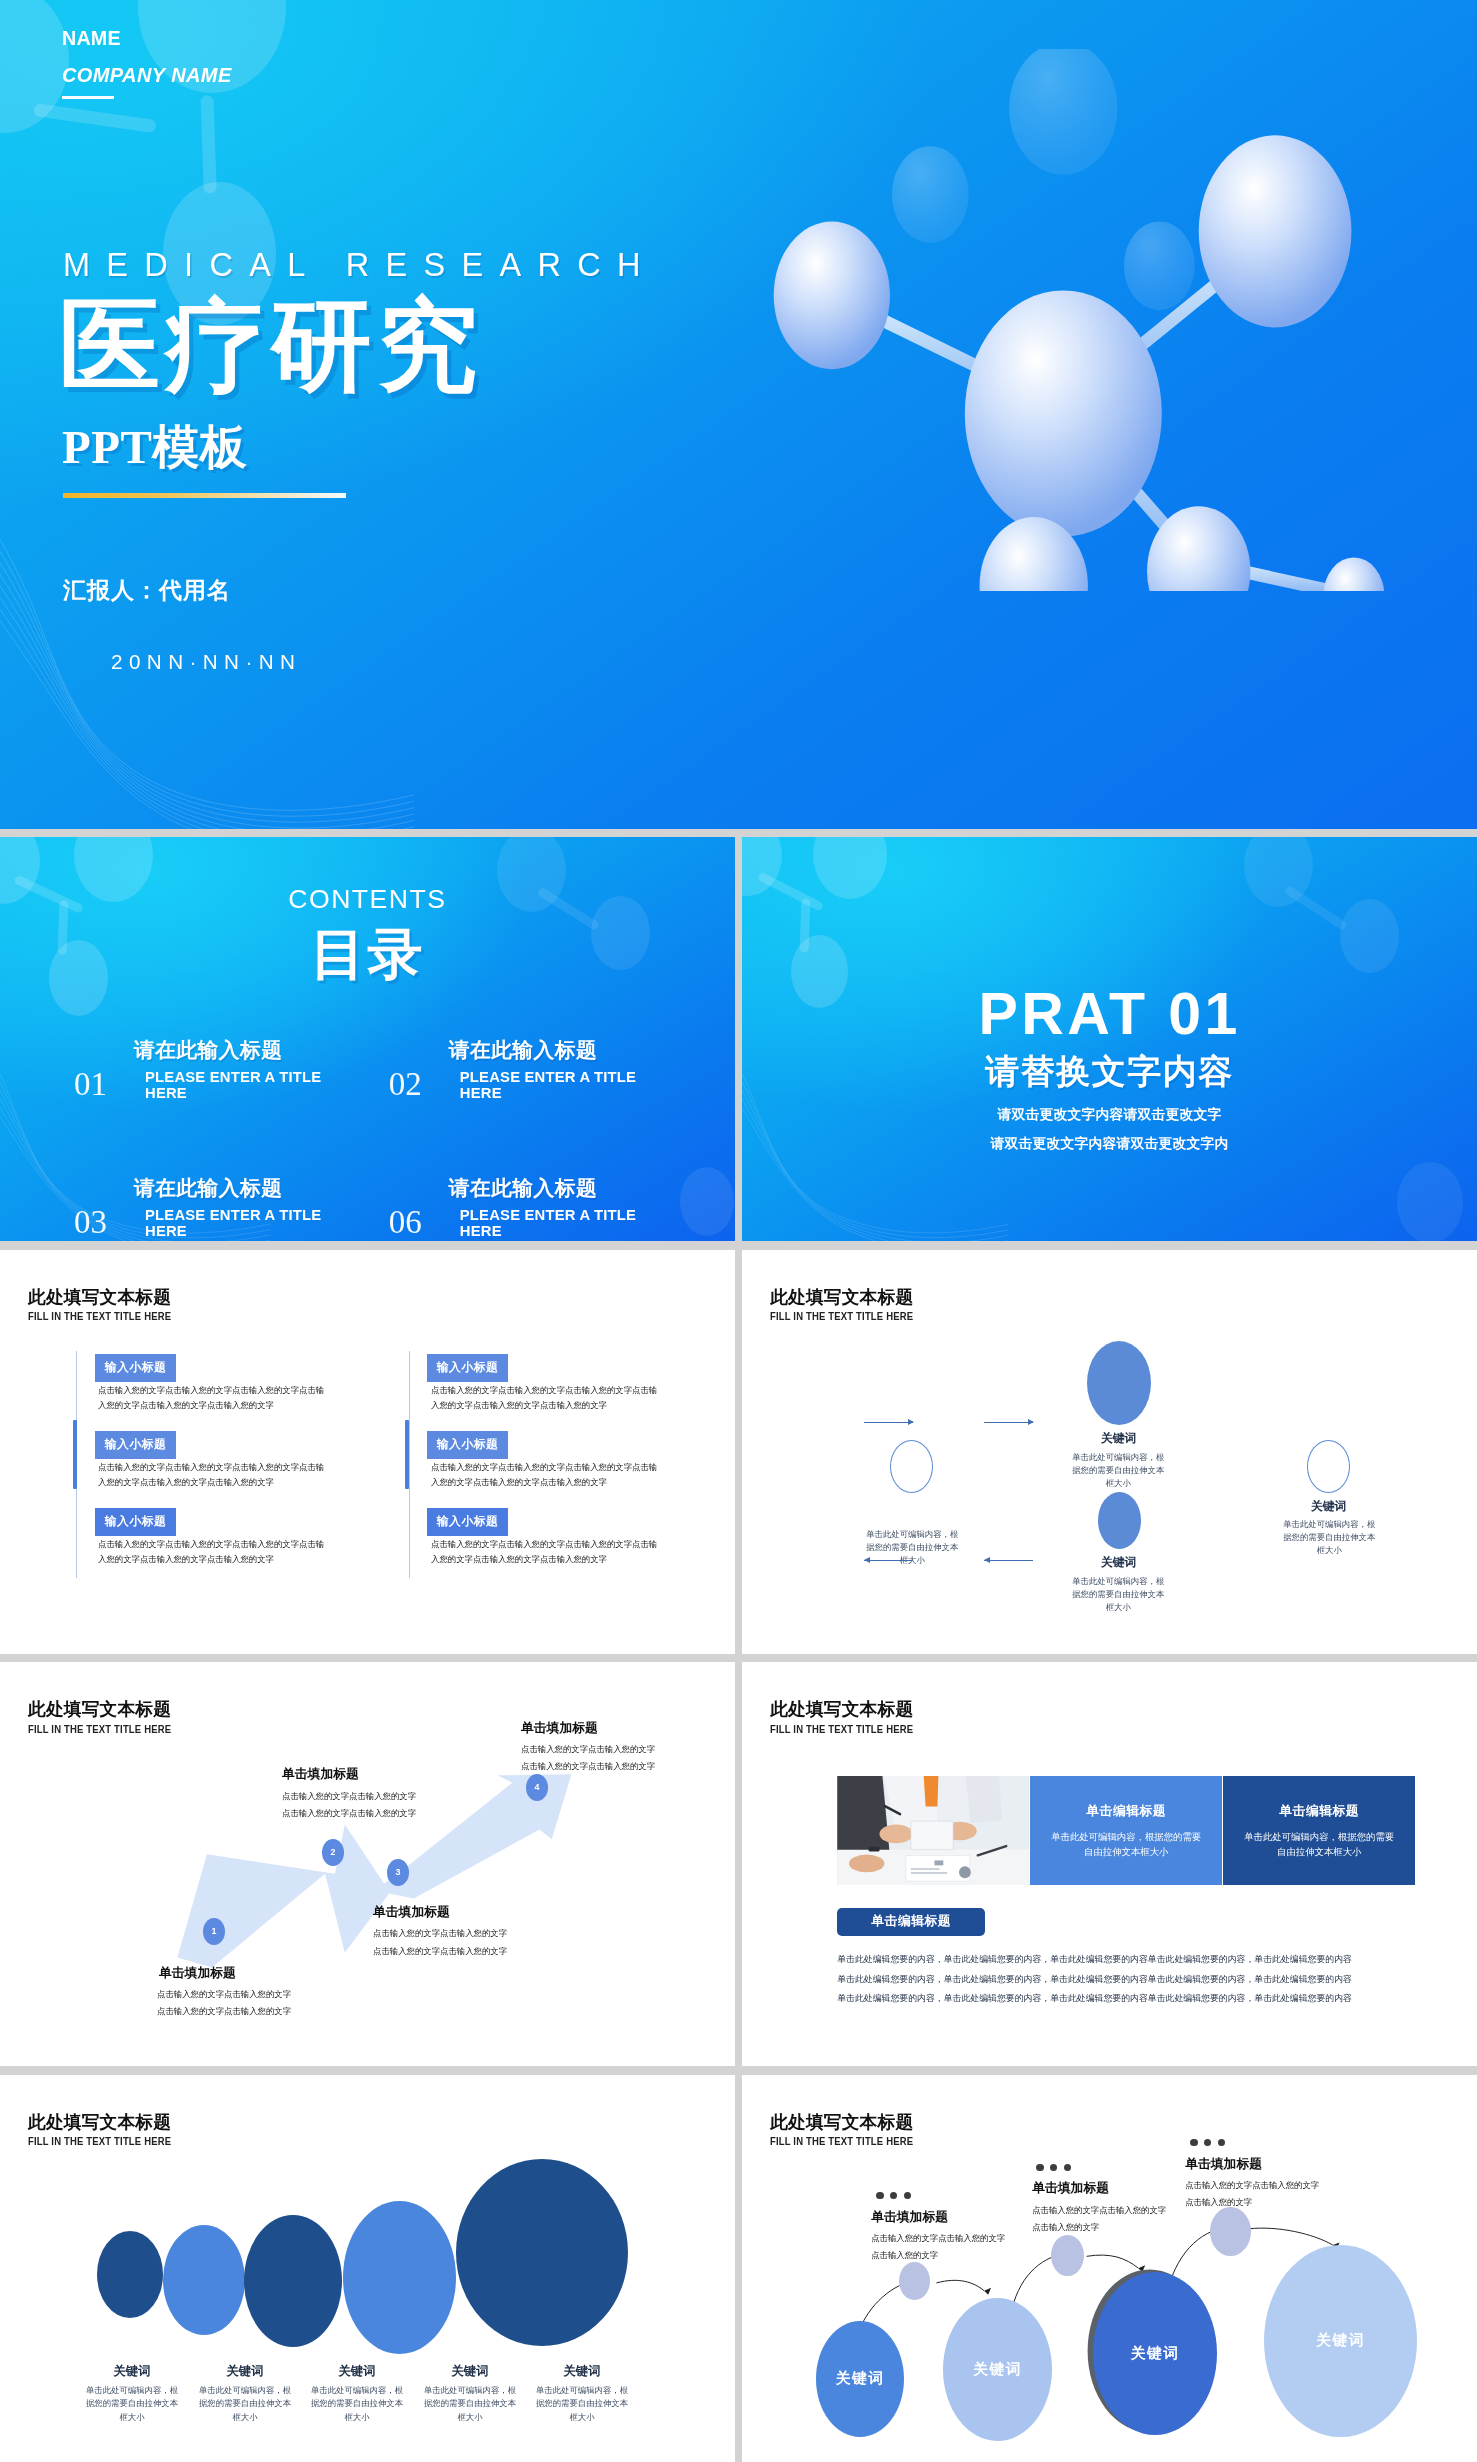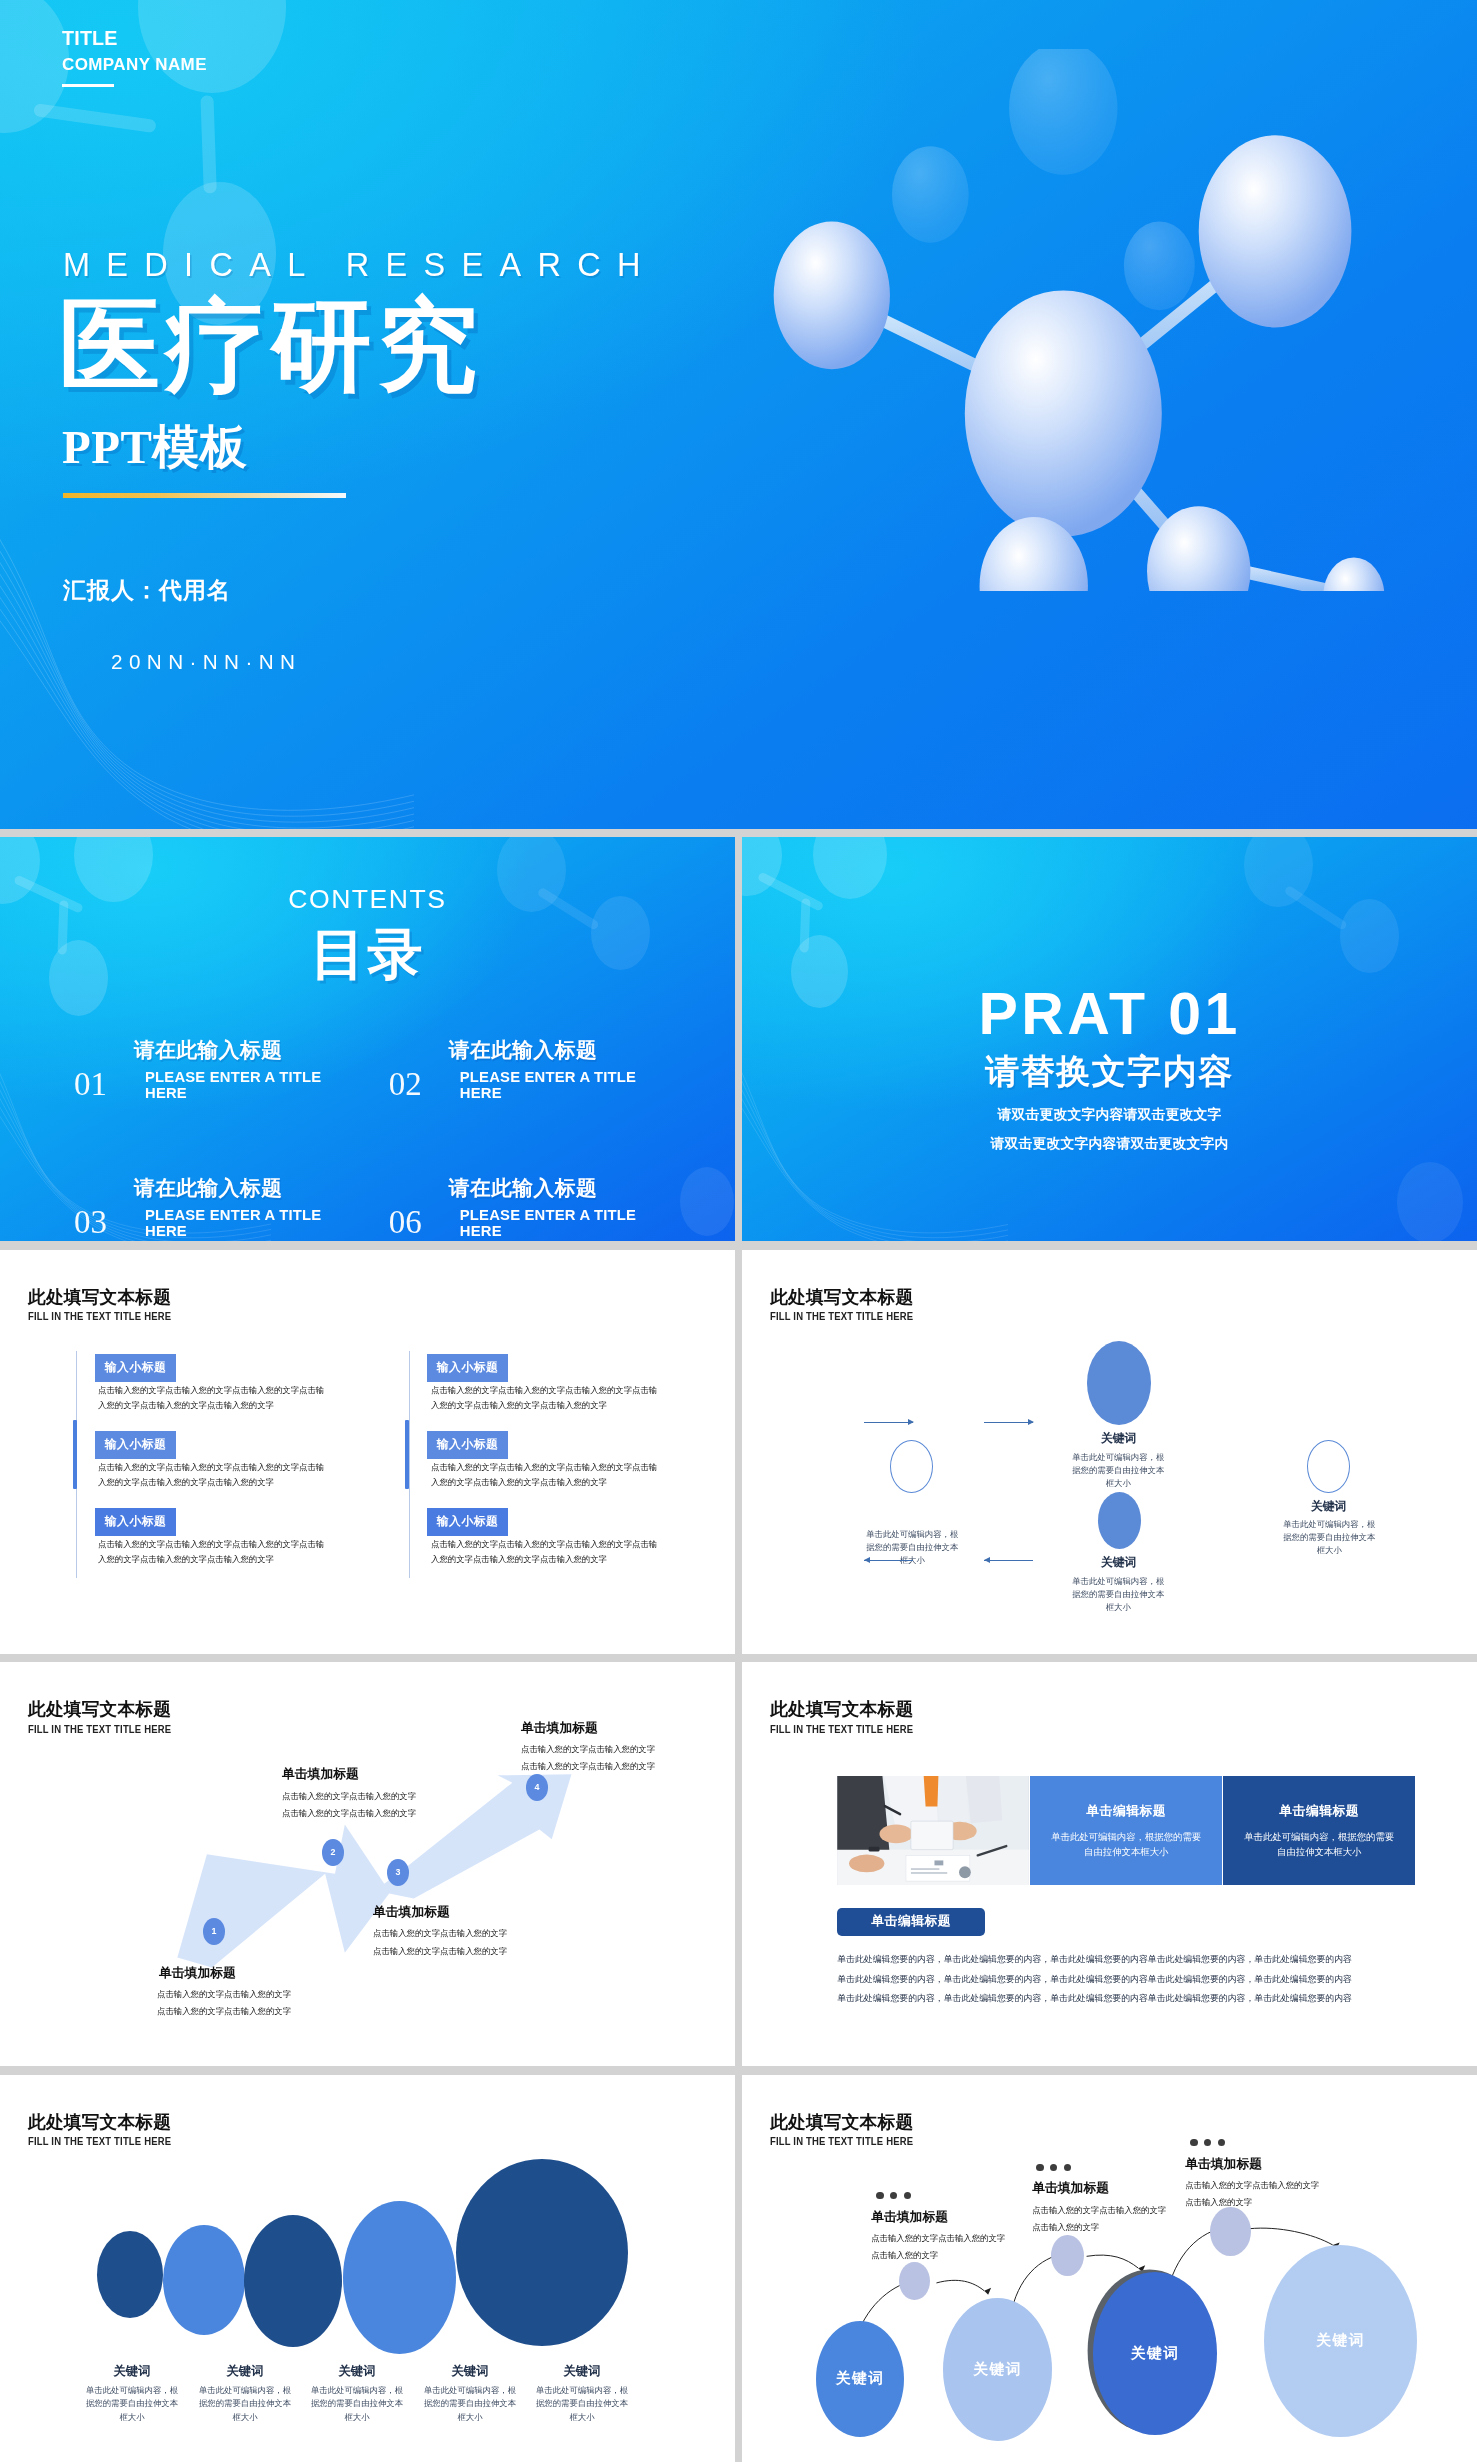--- a/index.html
+++ b/index.html
@@ -23,21 +23,21 @@
       linear-gradient(145deg,#0fb8f0 0%, #0c9ff0 32%, #0a7ef0 68%, #0b6ef0 100%);
   }
   .mol-bg { position:absolute; inset:0; pointer-events:none; }
   .mol-bg .node { position:absolute; border-radius:50%; background:rgba(255,255,255,.16); }
   .mol-bg .bond { position:absolute; background:rgba(255,255,255,.16); transform-origin:0 50%; height:12.8px; border-radius:6.4px; }
 
   .wave { position:absolute; left:-29.5px; bottom:-19.7px; width:443px; height:374px; pointer-events:none; opacity:.55; }
 
   .cover-logo { position:absolute; left:62px; top:27.6px; color:#fff; }
   .cover-logo .l1 { font-size:19.7px; font-weight:700; letter-spacing:0.2px; line-height:1.1; }
-  .cover-logo .l2 { font-size:17px; font-weight:600; letter-spacing:0.4px; margin-top:6px; }
+  .cover-logo .l2 { font-size:20px; font-weight:600; letter-spacing:0.4px; margin-top:15px;font-style:italic; }
   .cover-logo .rule { width:52px; height:2.5px; background:#fff; margin-top:8.9px; }
 
   .cover-en {
     position:absolute; left:63px; top:229px; color:#fff;
     font-size:32.5px; font-weight:500; letter-spacing:16.3px;
     text-shadow:1.5px 2px 0 rgba(0,60,140,.18);
     margin-top:18px;
   }
   .cover-cn {
     position:absolute; left:59px; top:291px; color:#fff;
@@ -197,21 +197,21 @@
         <path d="M-20,70 C180,310 160,504 350,628 C490,717 700,724 900,676"></path>
         <path d="M-20,95 C180,335 170,521 360,642 C500,728 705,736 900,689"></path>
         <path d="M-20,120 C180,360 180,538 370,656 C510,739 710,748 900,702"></path>
         <path d="M-20,145 C180,385 190,555 380,670 C520,750 715,760 900,715"></path>
         <path d="M-20,170 C180,410 200,572 390,684 C530,761 720,772 900,728"></path>
         <path d="M-20,195 C180,435 210,589 400,698 C540,772 725,784 900,741"></path>
       </g>
     </svg>
 
     <div class="cover-logo">
-      <div class="l1">TITLE</div>
+      <div class="l1">NAME</div>
       <div class="l2">COMPANY NAME</div>
       <div class="rule"></div>
     </div>
 
     <div class="cover-en">MEDICAL RESEARCH</div>
     <div class="cover-cn">医疗研究</div>
     <div class="cover-sub">PPT模板</div>
     <div class="cover-bar"></div>
     <div class="cover-person">汇报人：代用名</div>
     <div class="cover-date">20NN·NN·NN</div>

